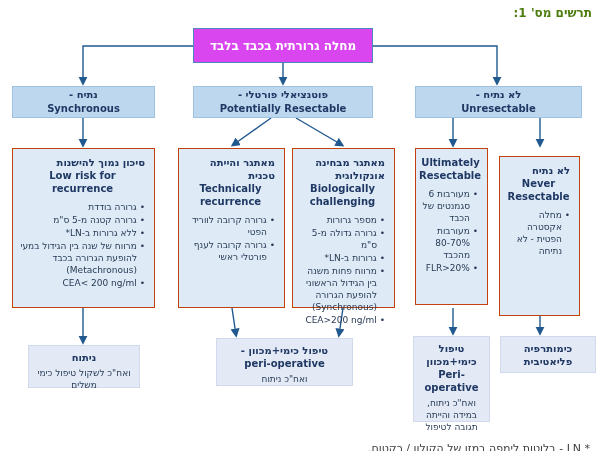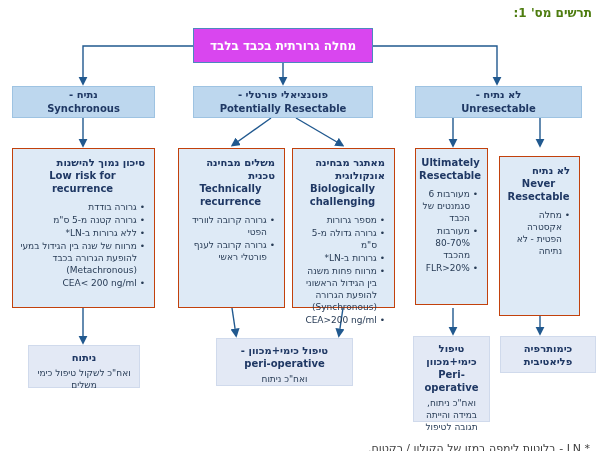--- a/index.html
+++ b/index.html
@@ -76,21 +76,21 @@
     <ul>
       <li>גרורה בודדת</li>
       <li>גרורה קטנה מ-5 ס"מ</li>
       <li>ללא גרורות ב-LN*</li>
       <li>מרווח של שנה בין הגידול במעי להופעת הגרורה בכבד (Metachronous)</li>
       <li>CEA&lt; 200 ng/ml</li>
     </ul>
   </div>
 
   <div class="box detail-box" style="left:178px;top:148px;width:107px;height:160px;">
-    <div class="t-he">משלים מבחינה טכנית</div>
+    <div class="t-he">מאתגר והייתה טכנית</div>
     <div class="t-en">Technically recurrence</div>
     <ul>
       <li>גרורה קרובה לווריד הפטי</li>
       <li>גרורה קרובה לענף פורטלי ראשי</li>
     </ul>
   </div>
 
   <div class="box detail-box" style="left:292px;top:148px;width:103px;height:160px;">
     <div class="t-he">מאתגר מבחינה אונקולוגית</div>
     <div class="t-en">Biologically challenging</div>

